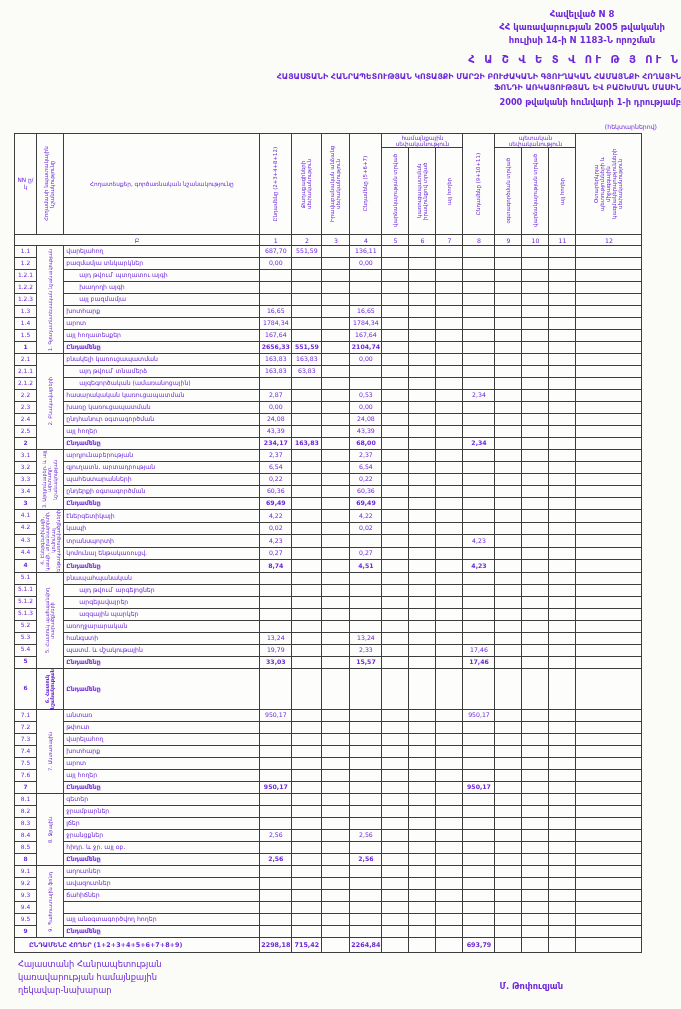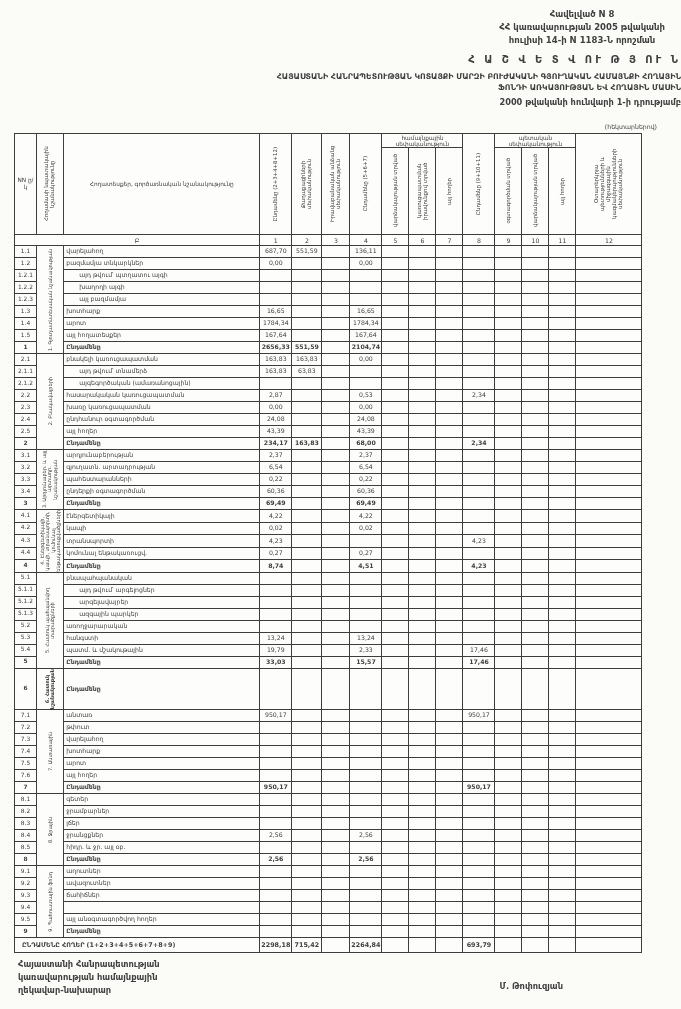--- a/index.html
+++ b/index.html
@@ -1,18 +1,18 @@
 <!DOCTYPE html>
 <html><head>
 <meta charset="utf-8">
 <style>
   html,body{margin:0;padding:0;background:#9a9a9a;}
   .page{
     position:relative;width:681px;height:1009px;margin:0 auto;
-    background:#fbfbf8;color:#404040;
+    background:#fbfbf8;color:#6d28d9;
     font-family:"DejaVu Sans",sans-serif;overflow:hidden;
   }
   
   .hdr-right{position:absolute;top:8px;right:16px;text-align:center;
     font-size:8.5px;font-weight:bold;line-height:1.5;}
   
   .titleblock{position:absolute;top:54px;left:0;right:0;text-align:right;font-weight:bold;}
   .t-main{font-size:10px;letter-spacing:3px;margin-bottom:7px;}
   .t-line{font-size:7.8px;line-height:1.35;}
   .t-sub{font-size:8.2px;margin-top:4px;}
@@ -29,40 +29,40 @@
     font-size:5.4px;line-height:1.1;max-height:82px;text-align:center;white-space:normal;}
   tbody td{height:11px;line-height:1;text-align:center;}
   tbody td.nn{font-size:5.9px;}
   tbody td.lbl{text-align:left;padding-left:2px;white-space:nowrap;}
   tbody td.lbl.ind{padding-left:15px;}
   tbody tr.total-row td{font-weight:bold;}
   tbody tr.tall td{height:26px;}
   td.sec{padding:0;}
   td.sec .vtext{font-size:5px;max-height:none;line-height:1.05;}
   tr.grand td{font-weight:bold;height:14px;font-size:6.4px;}
-  td.glbl{text-align:left;padding-left:7px;white-space:nowrap;}
+  td.glbl{text-align:left;padding-left:14px;white-space:nowrap;}
   
-  .footer-left{position:absolute;left:18px;bottom:12px;font-size:8.3px;font-weight:bold;line-height:1.55;}
+  .footer-left{position:absolute;left:18px;bottom:12px;font-size:8.3px;font-weight:normal;line-height:1.55;}
   .sign-right{position:absolute;right:118px;bottom:18px;font-size:8.3px;font-weight:bold;margin-left:16px;}
 </style>
 </head>
 <body>
 
 <div class="page">
 
   <div class="hdr-right">
     <div>Հավելված N 8</div>
     <div>ՀՀ կառավարության 2005 թվականի</div>
     <div>հուլիսի 14-ի N 1183-Ն որոշման</div>
   </div>
 
   <div class="titleblock">
     <div class="t-main">Հ Ա Շ Վ Ե Տ Վ ՈՒ Թ Յ ՈՒ Ն</div>
     <div class="t-line">ՀԱՅԱՍՏԱՆԻ ՀԱՆՐԱՊԵՏՈՒԹՅԱՆ ԿՈՏԱՅՔԻ ՄԱՐԶԻ ԲՈՒԺԱԿԱՆԻ ԳՅՈՒՂԱԿԱՆ ՀԱՄԱՅՆՔԻ ՀՈՂԱՅԻՆ</div>
-    <div class="t-line">ՖՈՆԴԻ ԱՌԿԱՅՈՒԹՅԱՆ ԵՎ ՀՈՂԱՅԻՆ ՄԱՍԻՆ</div>
+    <div class="t-line">ՖՈՆԴԻ ԱՌԿԱՅՈՒԹՅԱՆ ԵՎ ԲԱՇԽՄԱՆ ՄԱՍԻՆ</div>
     <div class="t-sub">2000 թվականի հունվարի 1-ի դրությամբ</div>
   </div>
 
   <div class="units">(հեկտարներով)</div>
 
   <table id="grid">
     <colgroup>
       <col style="width:22px">
         <col style="width:26px">
         <col style="width:196px">

